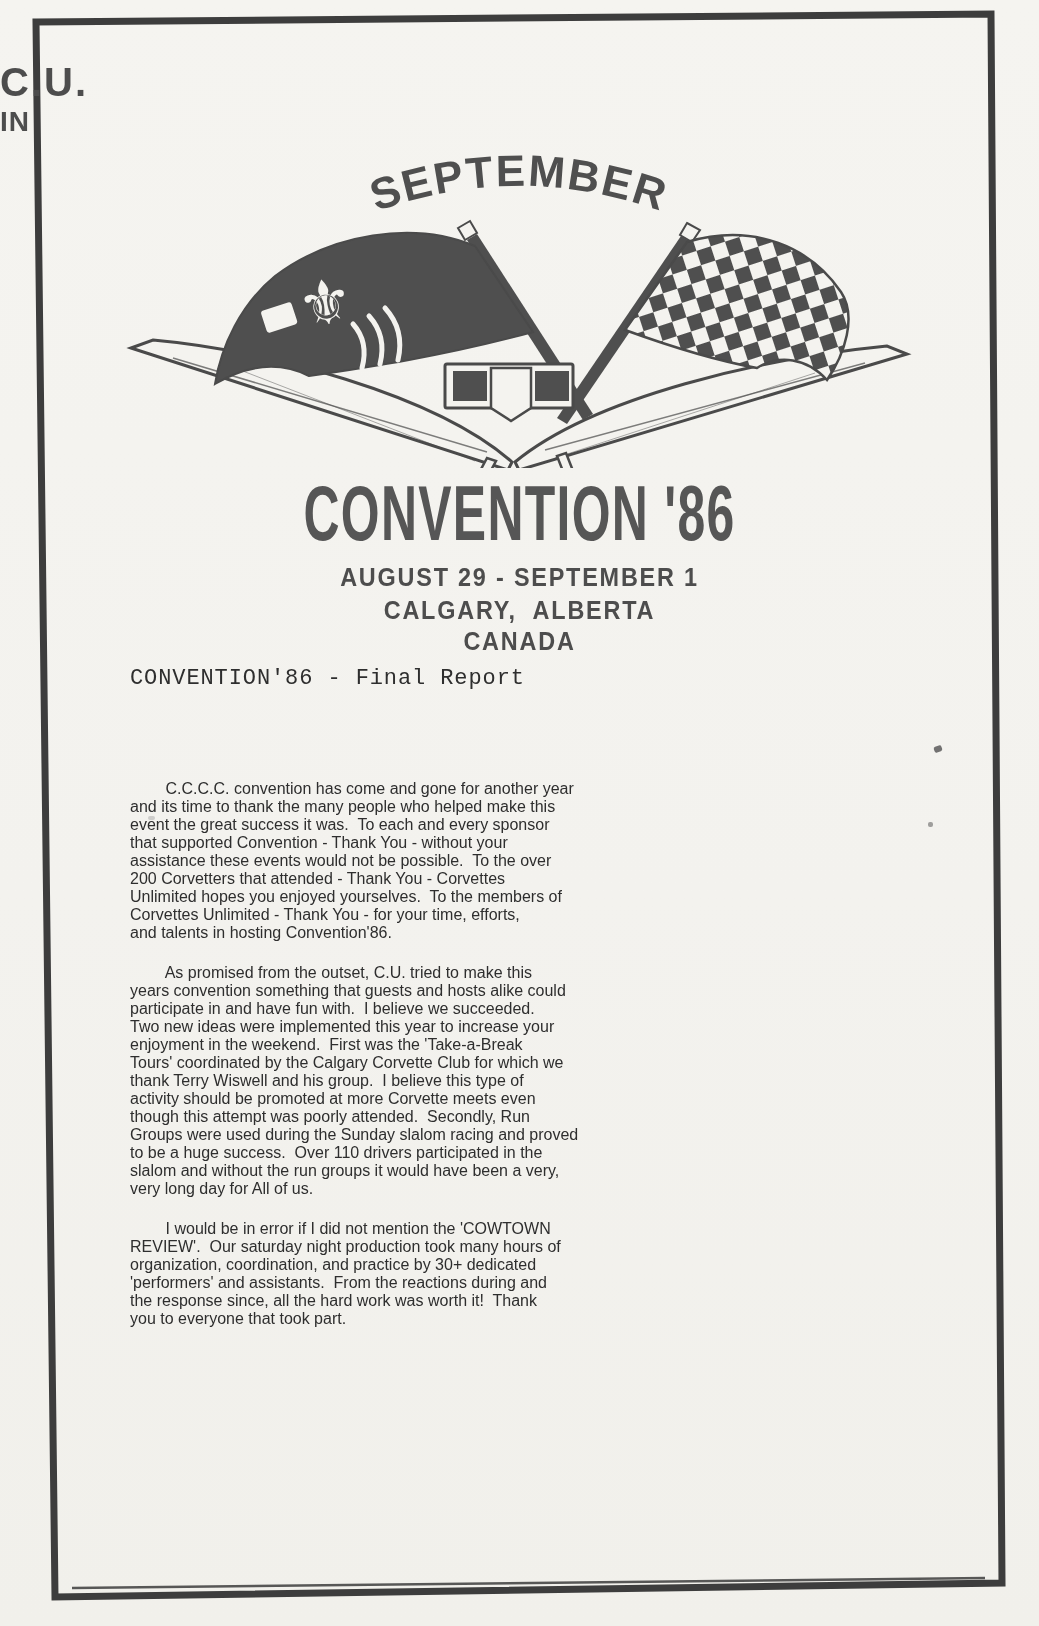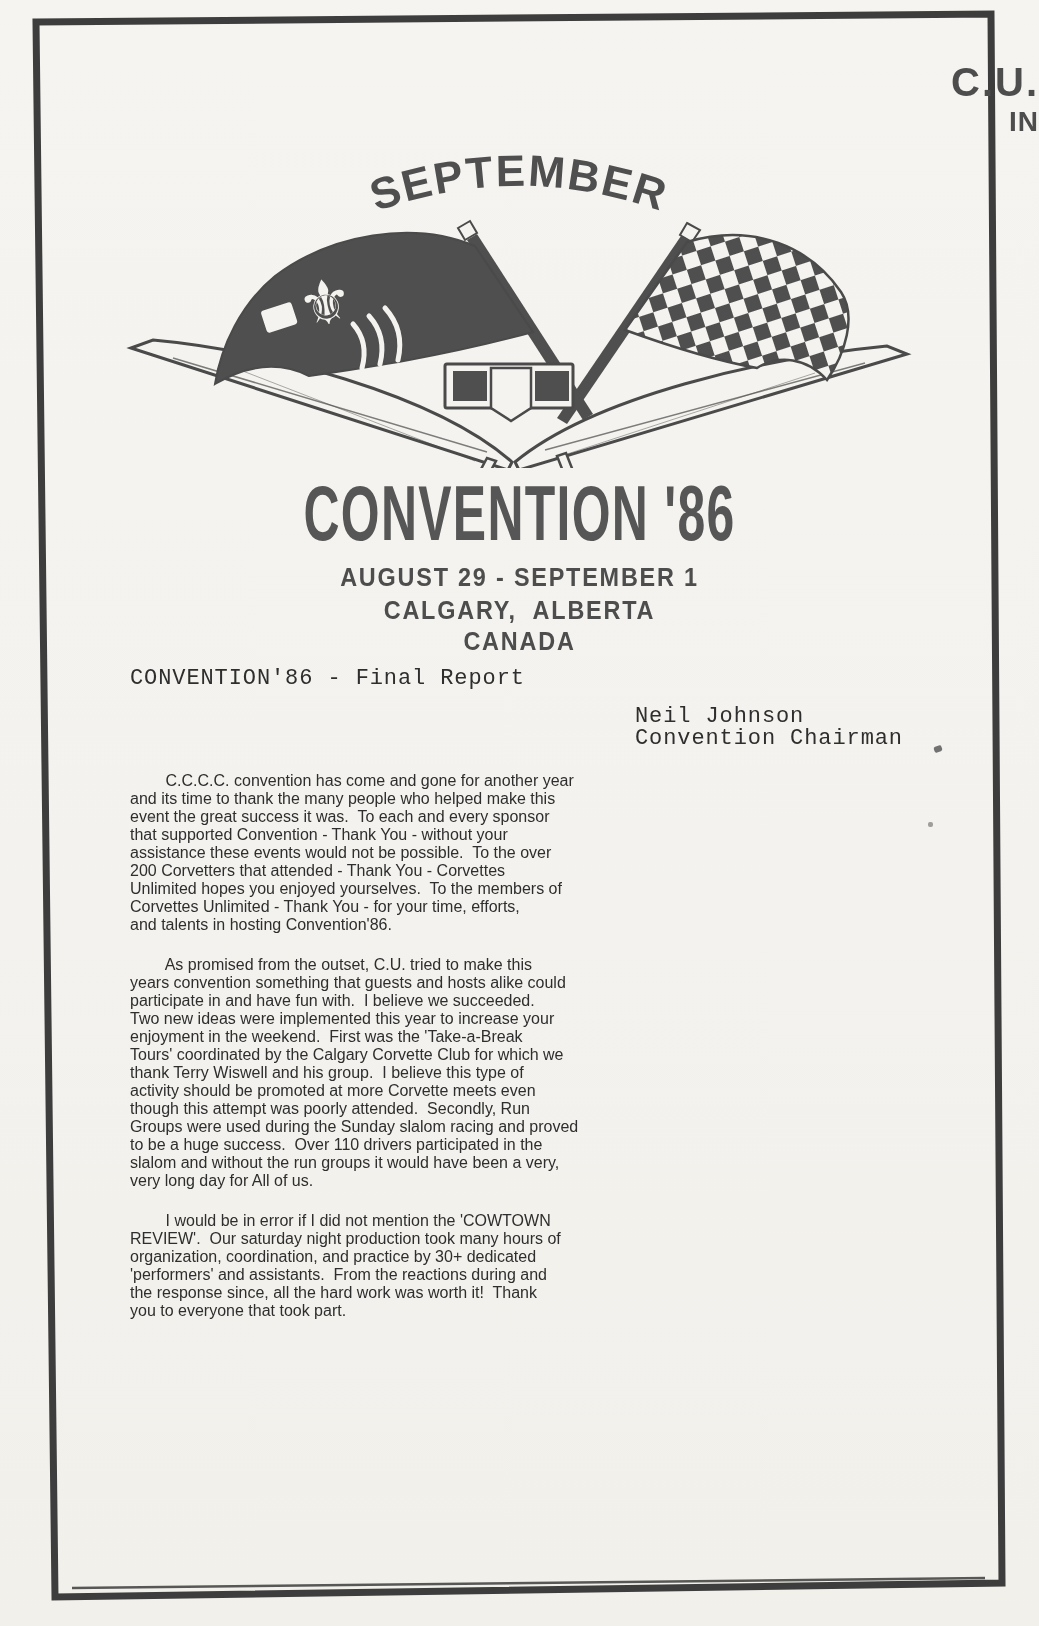--- a/index.html
+++ b/index.html
@@ -5,44 +5,44 @@
   html,body{margin:0;padding:0;background:#e9e8e4;}
   .page{
     position:relative;
     width:1039px;height:1626px;
     background:linear-gradient(180deg,#f5f4f0 0%,#f3f2ee 55%,#f1f0eb 100%);
     overflow:hidden;
     font-family:"Liberation Sans", sans-serif;
   }
   svg.frame{position:absolute;left:0;top:0;width:1039px;height:1626px;}
   
-  .mast-cu{position:absolute;top:62px;left:0;width:100%;text-align:right;
+  .mast-cu{position:absolute;top:62px;left:0;width:100%;text-align:left;
     font-size:40px;font-weight:700;letter-spacing:2px;color:#4d4d4d;line-height:1;}
-  .mast-in{position:absolute;top:108px;left:0;width:100%;text-align:right;
+  .mast-in{position:absolute;top:108px;left:0;width:100%;text-align:left;
     font-size:28px;font-weight:700;letter-spacing:1px;color:#4d4d4d;line-height:1;}
   svg.arc{position:absolute;top:146px;left:369px;width:300px;height:85px;overflow:visible;}
   svg.arc text{font-family:"Liberation Sans",sans-serif;font-size:44px;font-weight:700;
     fill:#4f4f4f;letter-spacing:2px;}
   svg.logo{position:absolute;top:218px;left:115px;width:810px;height:250px;}
   .big-title{position:absolute;top:474px;left:0;width:100%;text-align:center;
     font-size:78px;font-weight:700;color:#565656;line-height:1;letter-spacing:2px;
     transform:scaleX(0.64);transform-origin:50% 50%;white-space:pre;}
   .sub1{position:absolute;top:564px;}
   .sub2{position:absolute;top:597px;}
   .sub3{position:absolute;top:628px;}
   .subline{left:0;width:100%;text-align:center;font-size:26px;font-weight:700;
     color:#4d4d4d;line-height:1;letter-spacing:2px;white-space:pre;
     transform:scaleX(0.9);transform-origin:50% 50%;}
   
   .tw{font-family:"Liberation Mono","DejaVu Sans Mono",monospace;
     color:#2e2e2e;font-size:22px;line-height:22px;letter-spacing:0.9px;white-space:pre;}
   .report-heading{position:absolute;left:130px;top:668px;}
   .byline{position:absolute;left:635px;top:706px;}
   .body-copy{position:absolute;left:130px;top:772px;width:800px;}
-  .body-copy pre{margin:0 0 22px 0;font:inherit;letter-spacing:inherit;}
+  .body-copy pre{margin:8px 0 22px 0;font:inherit;letter-spacing:inherit;}
   
   .speck{position:absolute;background:#5a5a5a;border-radius:2px;}
   .speck.a{left:934px;top:746px;width:8px;height:6px;opacity:.85;transform:rotate(-20deg);}
   .speck.b{left:928px;top:822px;width:5px;height:5px;opacity:.55;}
   .speck.c{left:148px;top:816px;width:7px;height:4px;opacity:.35;background:#8a8a8a;}
 </style>
 </head>
 <body>
 
 <div class="page">
@@ -108,22 +108,20 @@
       <path d="M 376,150 h 40 v 40 l -20,13 l -20,-13 z" fill="#f4f3ef" stroke="#4a4a4a" stroke-width="2.5"></path>
     </g>
   </svg>
 
   <div class="big-title">CONVENTION '86</div>
   <div class="subline sub1">AUGUST 29 - SEPTEMBER 1</div>
   <div class="subline sub2">CALGARY,  ALBERTA</div>
   <div class="subline sub3">CANADA</div>
 
   <div class="tw report-heading">CONVENTION'86 - Final Report</div>
-  <div class="tw byline"><span>Neil Johnson</span>
-<span>Convention Chairman</span></div>
 
   <div class="body-copy">
     <pre class="tw">        C.C.C.C. convention has come and gone for another year
 and its time to thank the many people who helped make this
 event the great success it was.  To each and every sponsor
 that supported Convention - Thank You - without your
 assistance these events would not be possible.  To the over
 200 Corvetters that attended - Thank You - Corvettes
 Unlimited hopes you enjoyed yourselves.  To the members of
 Corvettes Unlimited - Thank You - for your time, efforts,

